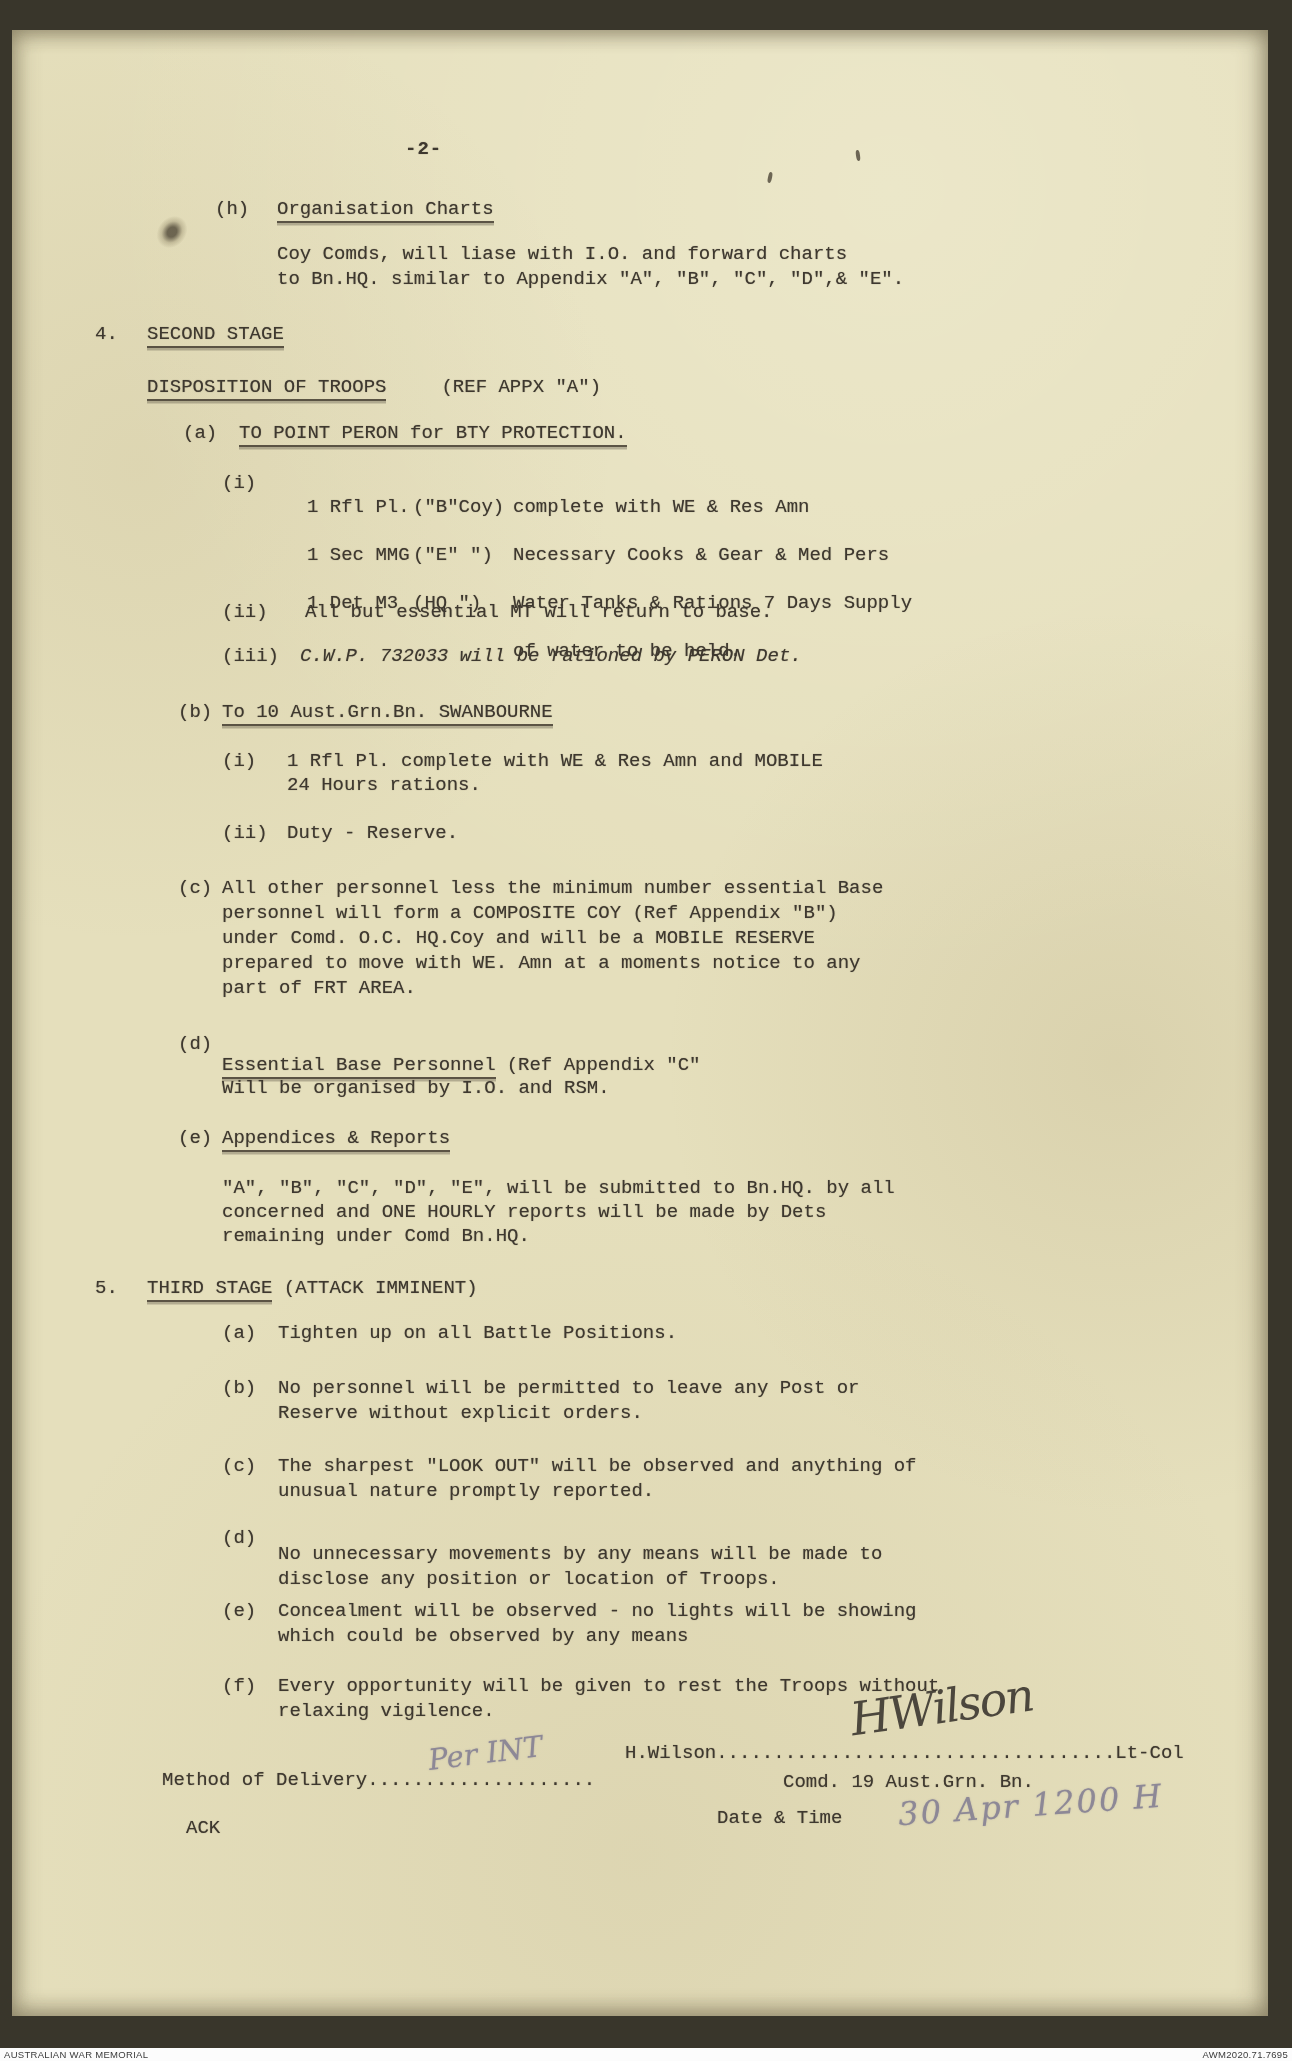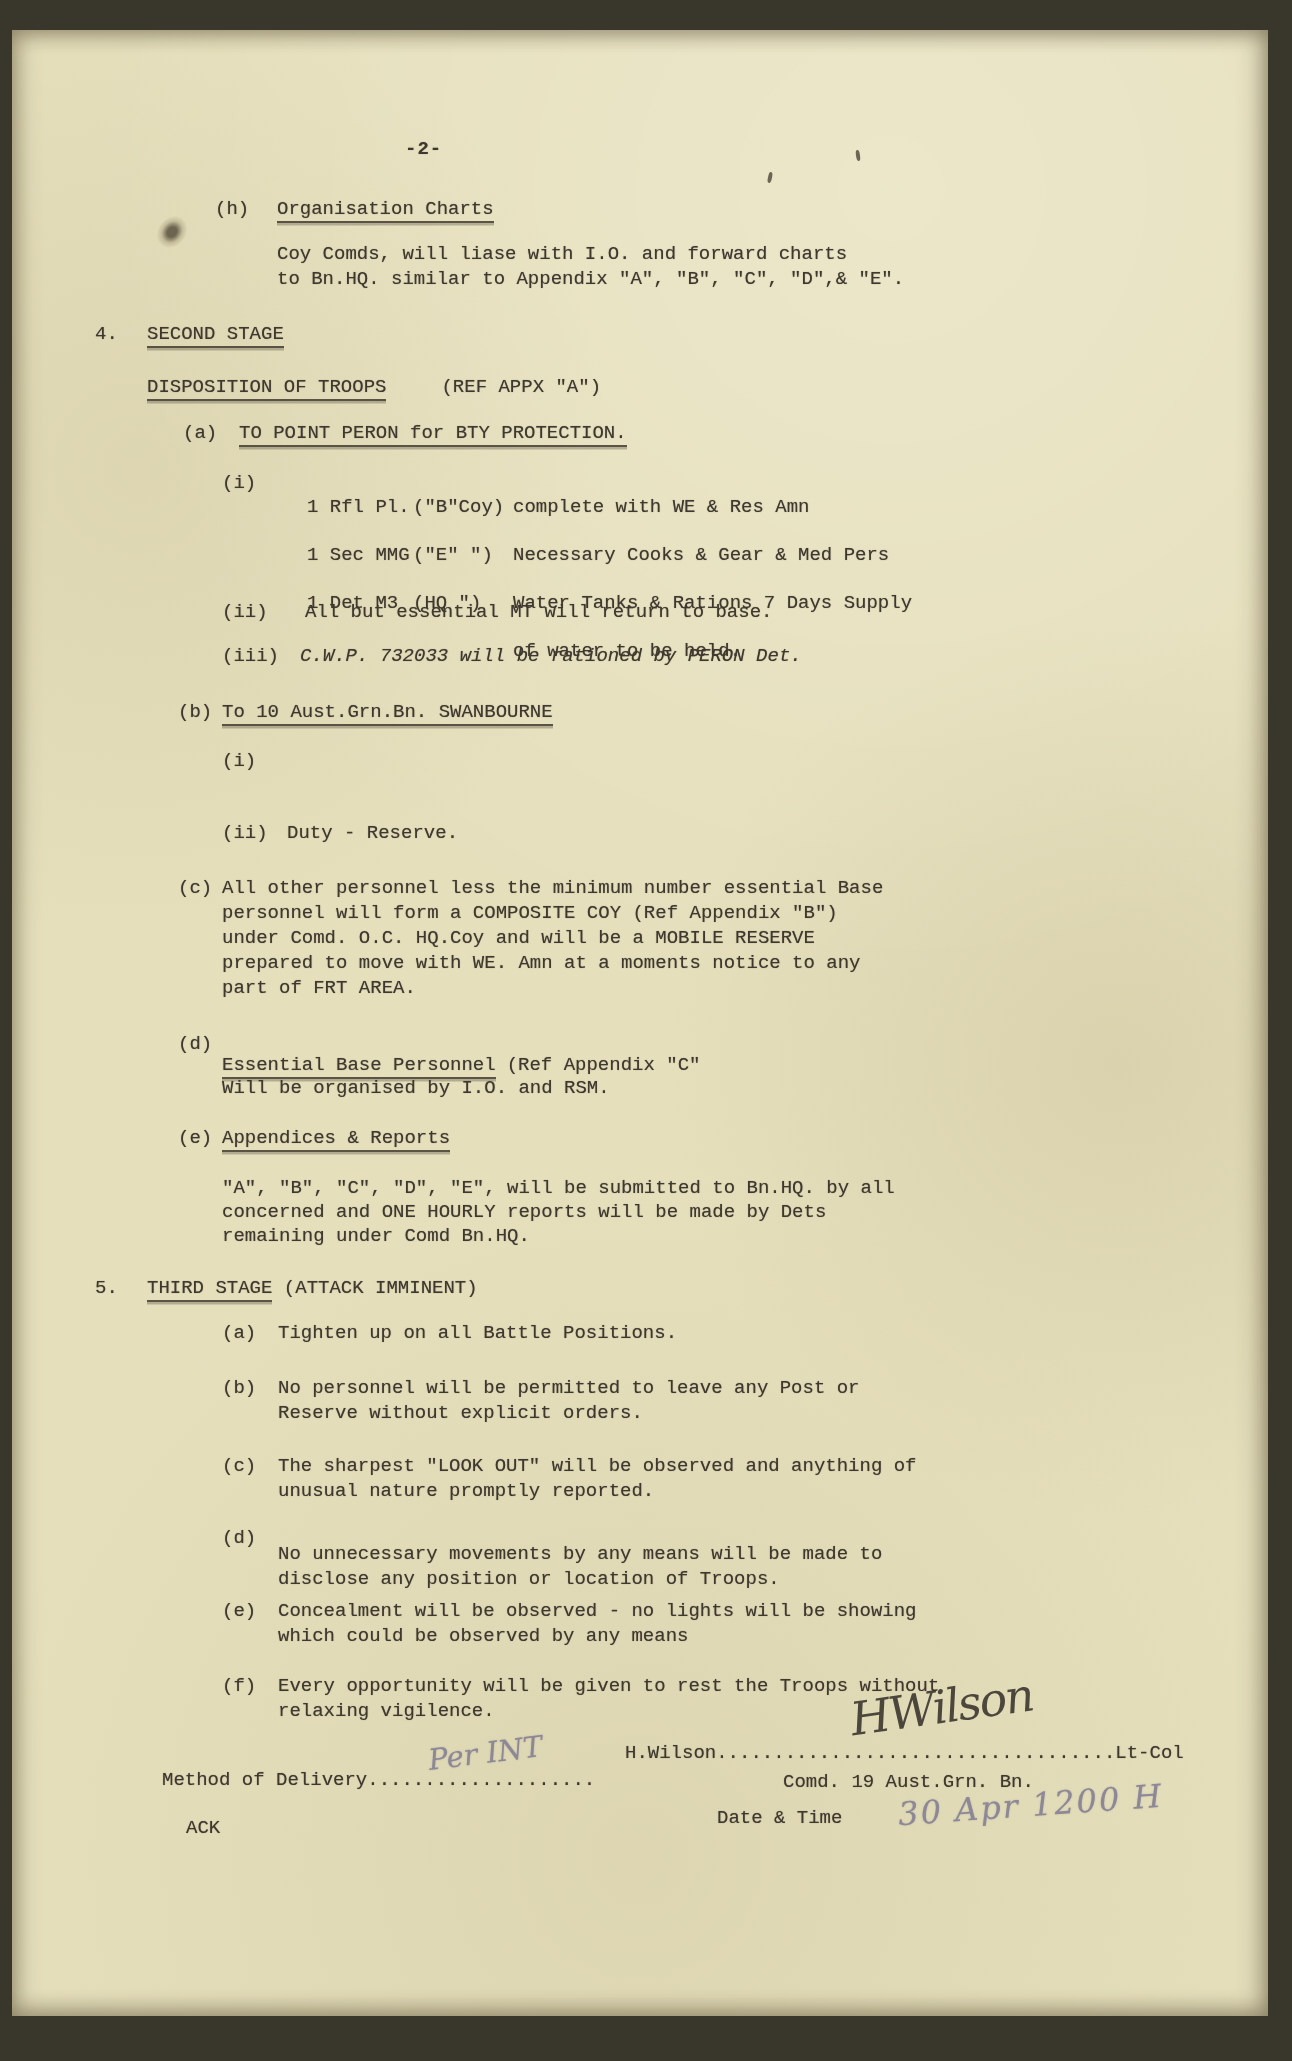--- a/index.html
+++ b/index.html
@@ -76,20 +76,22 @@
     <div class="t" style="left:210px;top:570px;">(ii)</div>
     <div class="t" style="left:293px;top:570px;">All but essential MT will return to base.</div>
 
     <div class="t" style="left:210px;top:614px;">(iii)</div>
     <div class="t" style="left:288px;top:614px;font-style:italic;">C.W.P. 732033 will be rationed by PERON Det.</div>
 
     <div class="t" style="left:166px;top:670px;">(b)</div>
     <div class="t" style="left:210px;top:670px;"><span class="u">To 10 Aust.Grn.Bn. SWANBOURNE</span></div>
 
     <div class="t" style="left:210px;top:719px;">(i)</div>
+    <div class="t lh24" style="left:275px;top:719px;">1 Rfl Pl. complete with WE &amp; Res Amn and MOBILE
+24 Hours rations.</div>
 
     <div class="t" style="left:210px;top:791px;">(ii)</div>
     <div class="t" style="left:275px;top:791px;">Duty - Reserve.</div>
 
     <div class="t" style="left:166px;top:846px;">(c)</div>
     <div class="t" style="left:210px;top:846px;">All other personnel less the minimum number essential Base
 personnel will form a COMPOSITE COY (Ref Appendix "B")
 under Comd. O.C. HQ.Coy and will be a MOBILE RESERVE
 prepared to move with WE. Amn at a moments notice to any
 part of FRT AREA.</div>
@@ -135,13 +137,17 @@
     <div class="t" style="left:153px;top:1786px;margin-left:21px;">ACK</div>
 
     <div class="t" style="left:613px;top:1711px;">H.Wilson...................................Lt-Col</div>
     <div class="hand inksig" style="left:838px;top:1650px;font-size:46px;transform:rotate(-8deg);letter-spacing:-2px;">HWilson</div>
     <div class="t" style="left:771px;top:1740px;">Comd. 19 Aust.Grn. Bn.</div>
     <div class="t" style="left:705px;top:1776px;">Date &amp; Time</div>
     <div class="hand pencil" style="left:886px;top:1756px;font-size:32px;transform:rotate(-4deg);letter-spacing:2px;">30 Apr 1200 H</div>
 
   </div>
 
+  <div class="archivebar">
+    <span>AUSTRALIAN WAR MEMORIAL</span>
+    <span>AWM2020.71.7695</span>
+  </div>
 </div>
 
 </body></html>

